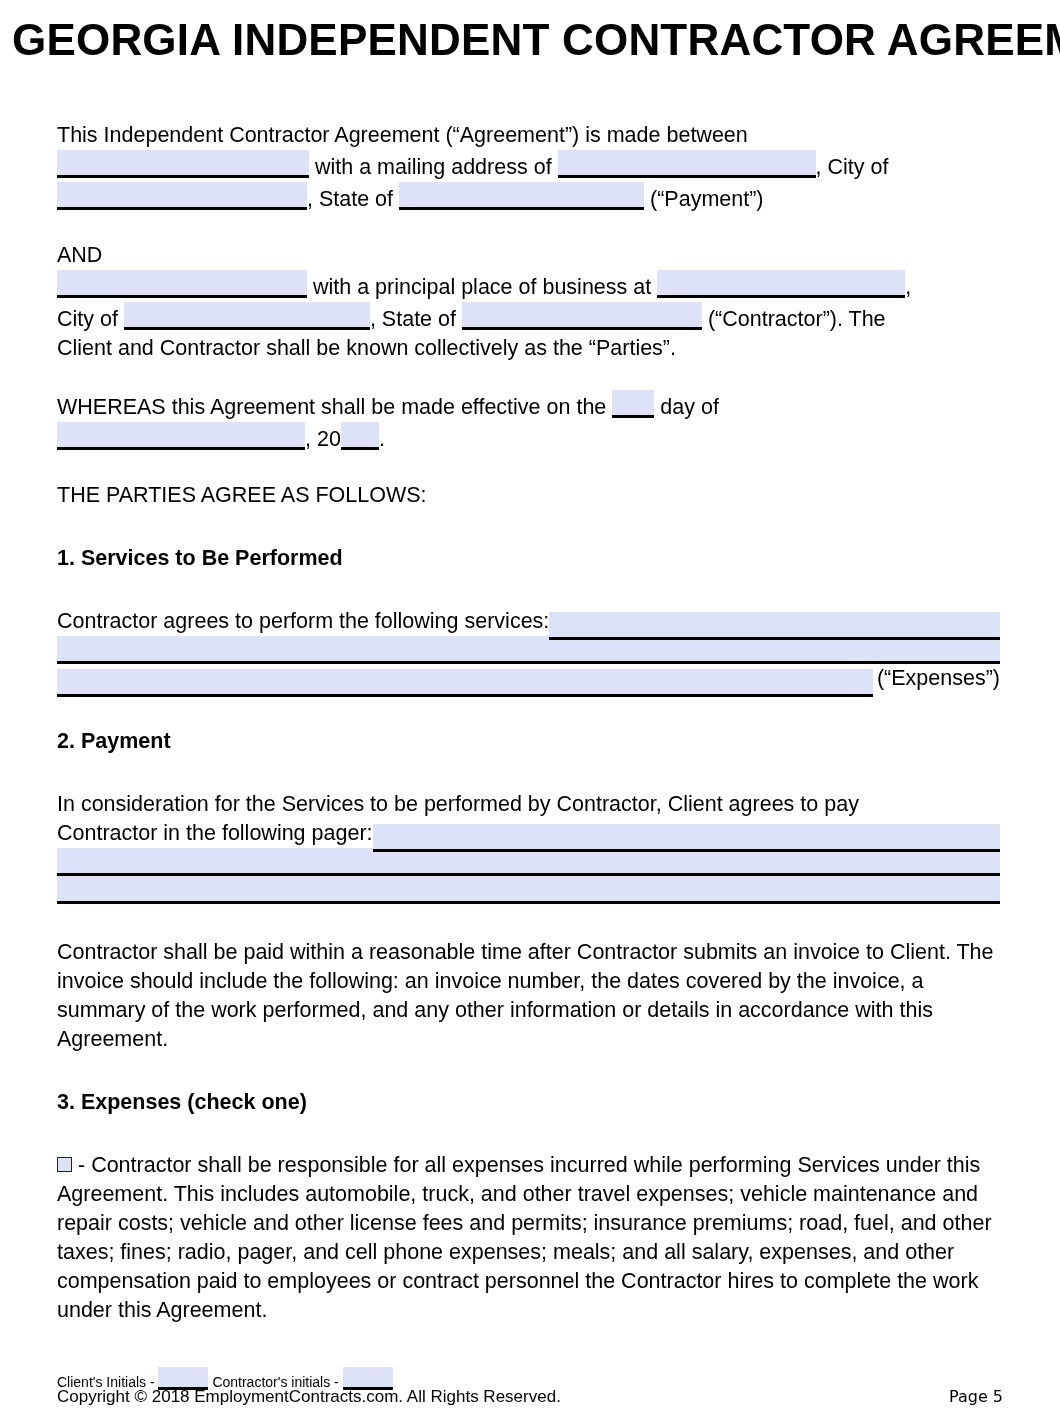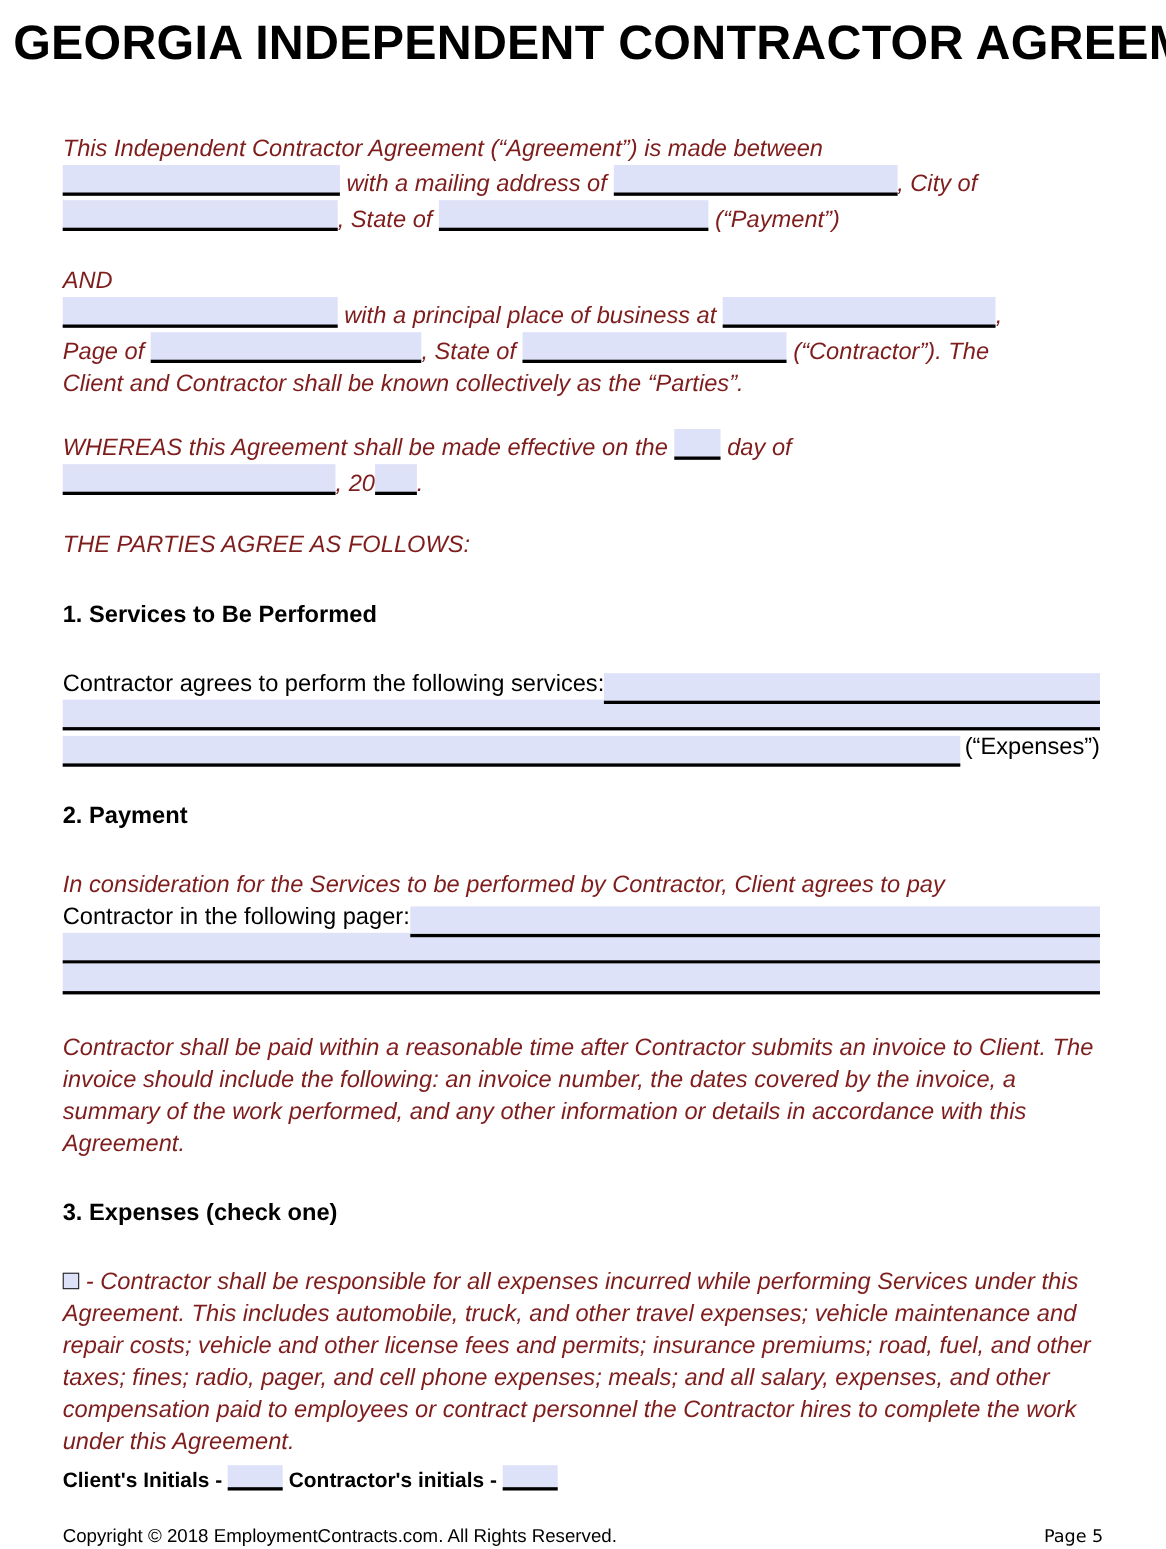--- a/index.html
+++ b/index.html
@@ -38,22 +38,21 @@
   
   .body-wrap {
     padding: 0 60px 0 57px;
     box-sizing: border-box;
   }
 
   p.para, div.para {
     font-size: 21.5px;
     line-height: 29px;
     margin: 0;
-    color: #7f1d1d;
-    font-style: italic;
+    color: #000000;
   }
 
   .gap-xl { height: 49px; }
   .gap-lg { height: 34px; }
   .gap-md { height: 27px; }
 
   h2.section-head {
     font-size: 21.5px;
     line-height: 29px;
     font-weight: bold;
@@ -130,25 +129,24 @@
     border: 1.5px solid #222222;
     vertical-align: middle;
     margin-bottom: 3px;
     box-sizing: border-box;
   }
 
   
   .footer-initials {
     position: absolute;
     left: 57px;
-    top: 1320px;
-    font-size: 19px;
+    top: 1355px;
+    font-size: 14px;
     line-height: 22px;
     white-space: nowrap;
-    font-weight: bold;
   }
   .footer-initials .blank {
     height: 20px;
     border-bottom-width: 3px;
     margin-bottom: -3px;
   }
 
   .footer-copy {
     position: absolute;
     left: 57px;
@@ -188,21 +186,21 @@
       <span>(“Payment”)</span>
     </div>
 
     <div class="gap-md"></div>
 
     <div class="para">
       <span>AND</span><br>
       <span class="blank w-pname"></span>
       <span>with a principal place of business at</span>
       <span class="blank w-paddr"></span><span>,</span><br>
-      <span>Page of</span>
+      <span>City of</span>
       <span class="blank w-pcity"></span><span>, State of</span>
       <span class="blank w-pstate"></span>
       <span>(“Contractor”). The</span><br>
       <span>Client and Contractor shall be known collectively as the “Parties”.</span>
     </div>
 
     <div class="gap-md"></div>
 
     <div class="para">
       <span>WHEREAS this Agreement shall be made effective on the</span>

